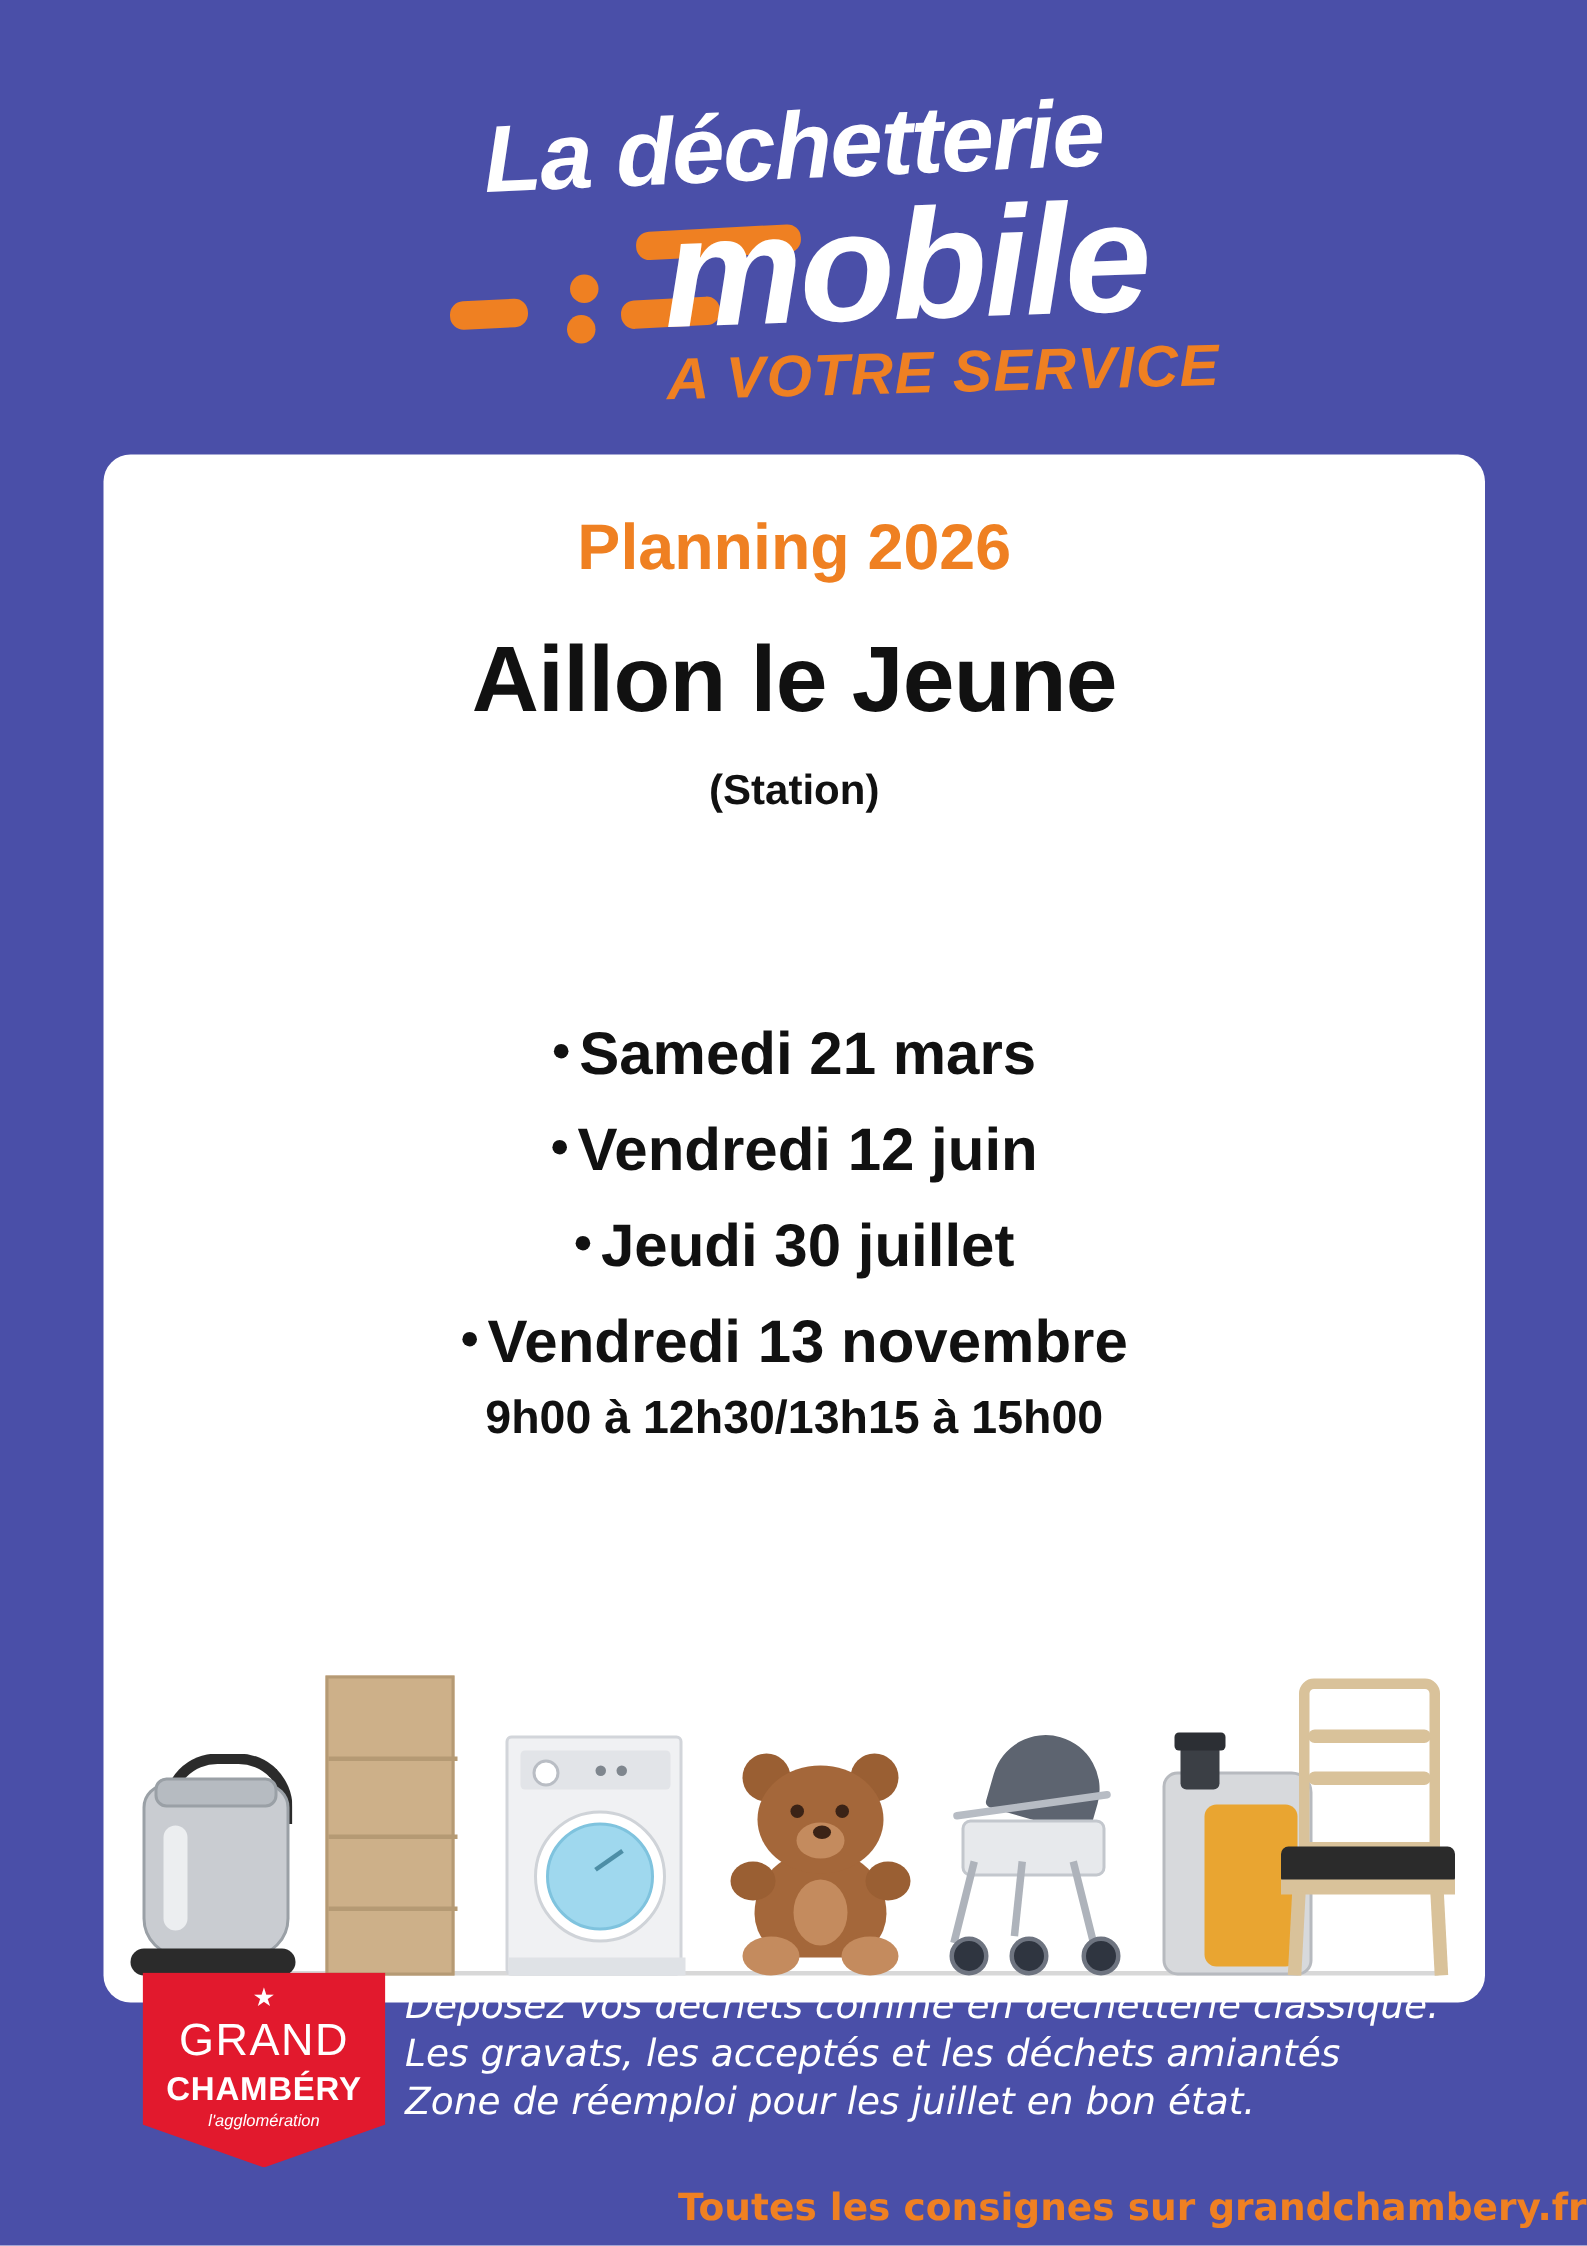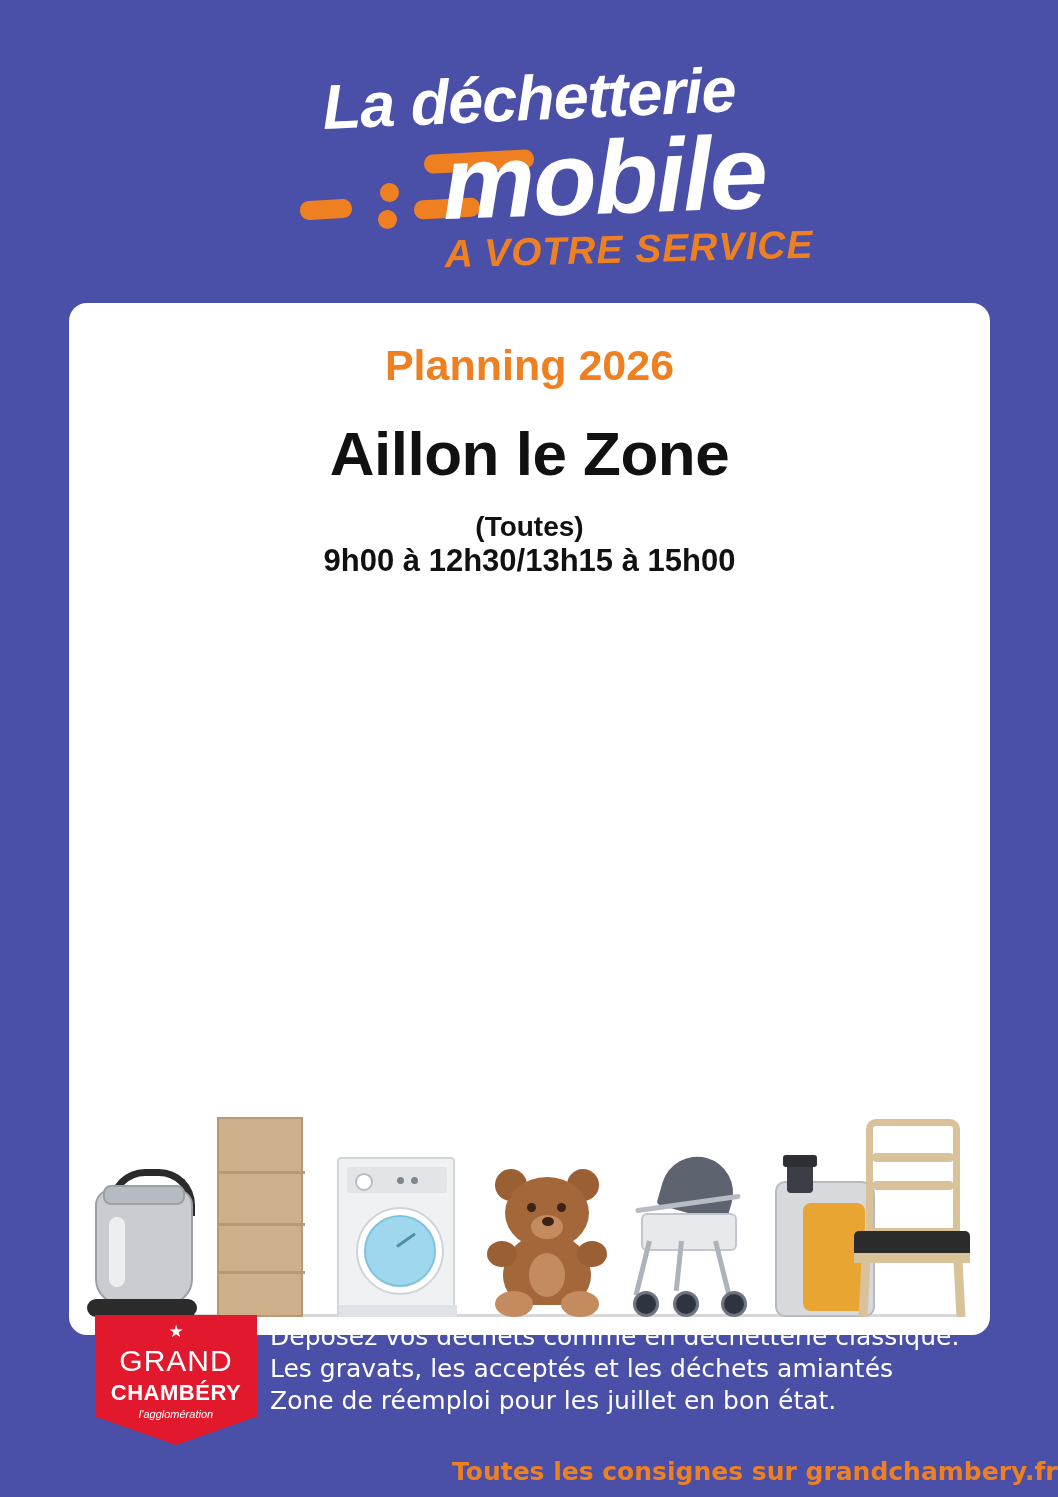--- a/index.html
+++ b/index.html
@@ -251,21 +251,21 @@
   .footer-text {
     position: absolute;
     left: 270px;
     top: 24px;
     width: 760px;
     color: #ffffff;
     font-size: 25px;
     line-height: 1.28;
     font-family: "DejaVu Sans", sans-serif;
   }
-  .footer-text .line { white-space: nowrap; }
+  .footer-text .line { white-space: nowrap; font-style: italic; }
   .footer-cta {
     position: absolute;
     left: 452px;
     top: 160px;
     color: #ef8022;
     font-size: 25px;
     font-weight: bold;
     font-family: "DejaVu Sans", sans-serif;
   }
 </style>
@@ -279,23 +279,37 @@
   <div class="dash d4"></div>
   <div class="dash d5"></div>
   <div class="logo-line1">La déchetterie</div>
   <div class="logo-line2">mobile</div>
   <div class="logo-line3">A VOTRE SERVICE</div>
 </div>
 
 <div class="card">
 
   <div class="planning-title">Planning 2026</div>
-  <div class="place-title">Aillon le Zone</div>
-  <div class="place-sub">(Toutes)</div>
-
+  <div class="place-title">Aillon le Jeune</div>
+  <div class="place-sub">(Station)</div>
+
+  <div class="dates">
+    <div class="date-item">
+      <span class="bullet">•</span><span>Samedi 21 mars</span>
+    </div>
+    <div class="date-item">
+      <span class="bullet">•</span><span>Vendredi 12 juin</span>
+    </div>
+    <div class="date-item">
+      <span class="bullet">•</span><span>Jeudi 30 juillet</span>
+    </div>
+    <div class="date-item">
+      <span class="bullet">•</span><span>Vendredi 13 novembre</span>
+    </div>
+  </div>
 
   <div class="hours">9h00 à 12h30/13h15 à 15h00</div>
 
   <div class="objects">
     <div class="ground"></div>
 
     <div class="kettle">
       <div class="handle"></div>
       <div class="body"></div>
       <div class="shine"></div>

